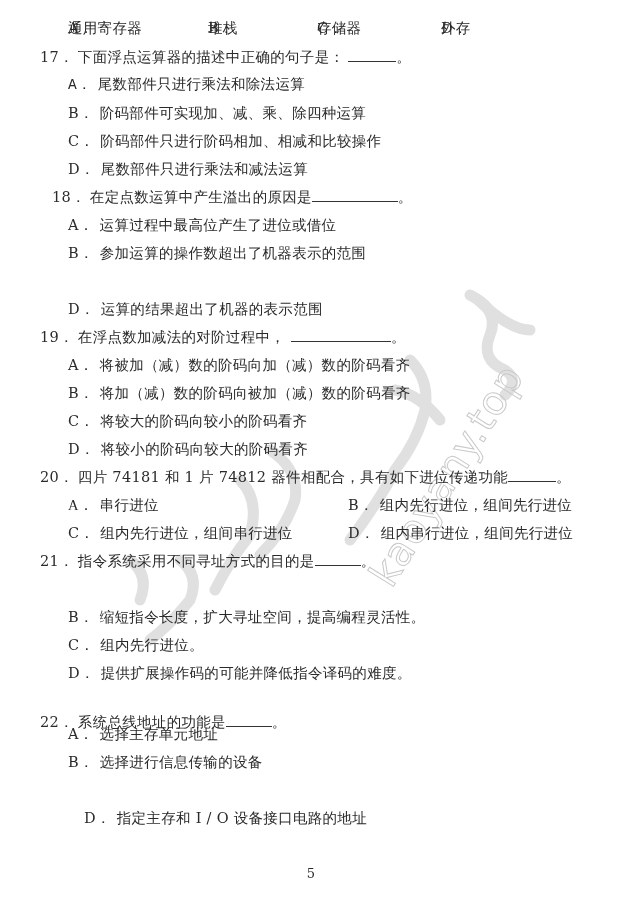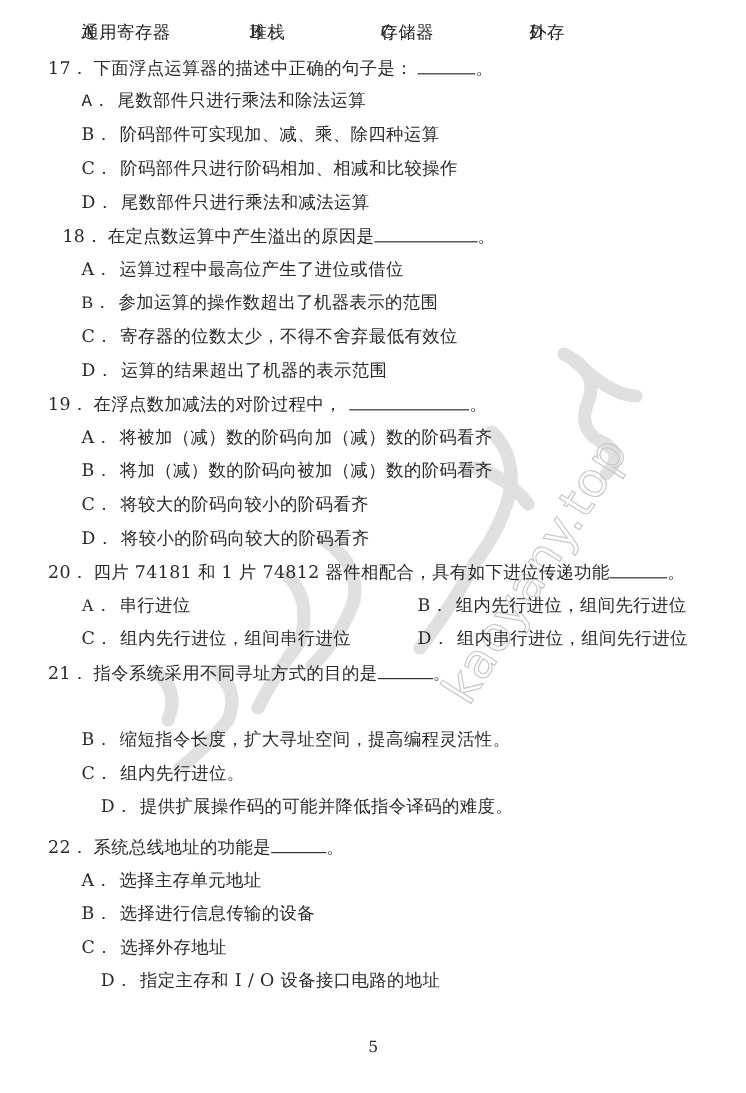--- a/index.html
+++ b/index.html
@@ -71,22 +71,21 @@
   </div>
   <div class="line opt" style="top:75px;font-family:Liberation Mono, monospace;"><span class="lab">A．</span><span>尾数部件只进行乘法和除法运算</span></div>
   <div class="line opt" style="top:103px;"><span class="lab">B．</span><span>阶码部件可实现加、减、乘、除四种运算</span></div>
   <div class="line opt" style="top:131px;"><span class="lab">C．</span><span>阶码部件只进行阶码相加、相减和比较操作</span></div>
   <div class="line opt" style="top:159px;"><span class="lab">D．</span><span>尾数部件只进行乘法和减法运算</span></div>
 
   <div class="line q" style="top:187px;margin-left:12px;">
     <span class="num">18．</span><span>在定点数运算中产生溢出的原因是</span><span class="blank" style="width:86px;"></span><span>。</span>
   </div>
   <div class="line opt" style="top:215px;"><span class="lab">A．</span><span>运算过程中最高位产生了进位或借位</span></div>
-  <div class="line opt" style="top:243px;font-family:Liberation Serif, serif;"><span class="lab">B．</span><span>参加运算的操作数超出了机器表示的范围</span></div>
-  <div class="line opt" style="top:271px;"><span class="lab">C．</span><span>寄存器的位数太少，不得不舍弃最低有效位</span></div>
+  <div class="line opt" style="top:243px;"><span class="lab">B．</span><span>参加运算的操作数超出了机器表示的范围</span></div>
   <div class="line opt" style="top:299px;"><span class="lab">D．</span><span>运算的结果超出了机器的表示范围</span></div>
 
   <div class="line q" style="top:327px;">
     <span class="num">19．</span><span>在浮点数加减法的对阶过程中，</span><span class="blank" style="width:100px;margin-left:6px;"></span><span>。</span>
   </div>
   <div class="line opt" style="top:355px;"><span class="lab">A．</span><span>将被加（减）数的阶码向加（减）数的阶码看齐</span></div>
   <div class="line opt" style="top:383px;"><span class="lab">B．</span><span>将加（减）数的阶码向被加（减）数的阶码看齐</span></div>
   <div class="line opt" style="top:411px;"><span class="lab">C．</span><span>将较大的阶码向较小的阶码看齐</span></div>
   <div class="line opt" style="top:439px;"><span class="lab">D．</span><span>将较小的阶码向较大的阶码看齐</span></div>
 
@@ -96,24 +95,23 @@
   <div class="line opt" style="top:495px;font-family:Liberation Serif, serif;"><span class="lab">A．</span><span>串行进位</span></div>
   <div class="line opt2" style="top:495px;"><span class="lab">B．</span><span>组内先行进位，组间先行进位</span></div>
   <div class="line opt" style="top:523px;"><span class="lab">C．</span><span>组内先行进位，组间串行进位</span></div>
   <div class="line opt2" style="top:523px;"><span class="lab">D．</span><span>组内串行进位，组间先行进位</span></div>
 
   <div class="line q" style="top:551px;text-align:right;">
     <span class="num">21．</span><span>指令系统采用不同寻址方式的目的是</span><span class="blank" style="width:46px;"></span><span>。</span>
   </div>
   <div class="line opt" style="top:607px;"><span class="lab">B．</span><span>缩短指令长度，扩大寻址空间，提高编程灵活性。</span></div>
   <div class="line opt" style="top:635px;"><span class="lab">C．</span><span>组内先行进位。</span></div>
-  <div class="line opt" style="top:663px;margin-left:16px;"><span class="lab">D．</span><span>提供扩展操作码的可能并降低指令译码的难度。</span></div>
+  <div class="line opt" style="top:663px;"><span class="lab">D．</span><span>提供扩展操作码的可能并降低指令译码的难度。</span></div>
 
-  <div class="line q" style="top:696px;">
+  <div class="line q" style="top:712px;">
     <span class="num">22．</span><span>系统总线地址的功能是</span><span class="blank" style="width:46px;"></span><span>。</span>
   </div>
   <div class="line opt" style="top:724px;"><span class="lab">A．</span><span>选择主存单元地址</span></div>
   <div class="line opt" style="top:752px;"><span class="lab">B．</span><span>选择进行信息传输的设备</span></div>
-  <div class="line opt" style="top:780px;"><span class="lab">C．</span><span>选择外存地址</span></div>
   <div class="line opt" style="top:808px;margin-left:16px;"><span class="lab">D．</span><span>指定主存和 I / O 设备接口电路的地址</span></div>
 
   <div class="pagenum">5</div>
 </div>
 
 </body></html>

